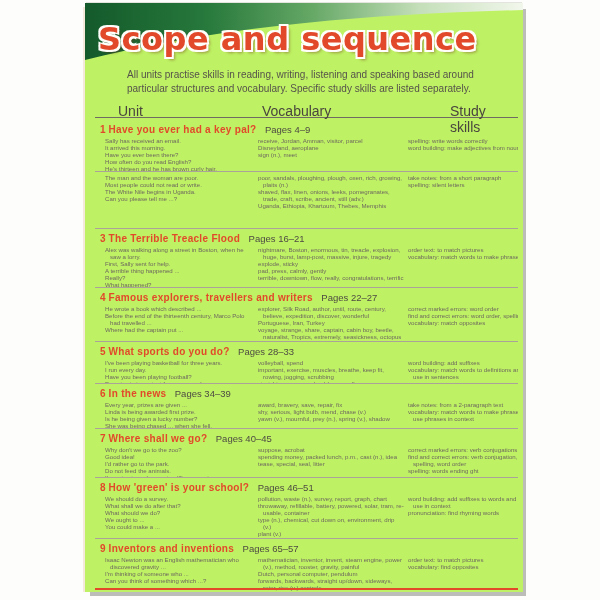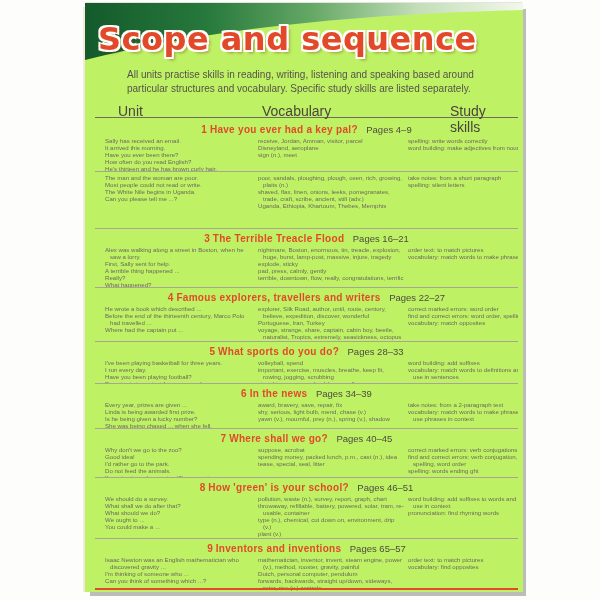--- a/index.html
+++ b/index.html
@@ -49,21 +49,21 @@
   }
   .unit:nth-of-type(1){ height:52px; }
   .unit:nth-of-type(2){ height:57px; }
   .unit:nth-of-type(3){ height:59px; }
   .unit:nth-of-type(4){ height:54px; }
   .unit:nth-of-type(5){ height:42px; }
   .unit:nth-of-type(6){ height:45px; }
   .unit:nth-of-type(7){ height:49px; }
   .unit:nth-of-type(8){ height:61px; }
   .unit:nth-of-type(9){ height:53px; border-bottom:none; }
-  .u-head { padding-left:5px; line-height:12px; margin-bottom:1px; white-space:nowrap;text-align:center; }
+  .u-head { padding-left:5px; line-height:12px; margin-bottom:1px; white-space:nowrap; }
   .u-num   { color:var(--accent,#e2492a); font-weight:bold; font-size:10px; margin-right:3px; }
   .u-title { color:var(--accent,#e2492a); font-weight:bold; font-size:10px; letter-spacing:0.3px; }
   .u-pages { color:#4e4a43; font-size:9.5px; margin-left:4px; }
   .u-body { display:flex; padding-left:10px; }
   .ucol { flex:none; }
   .col-structures { width:153px; padding-right:4px; }
   .col-vocab      { width:150px; padding-right:4px; }
   .col-skills     { width:116px; }
   .tline {
     font-size:6.1px; line-height:7.1px; color:#6e685f;

